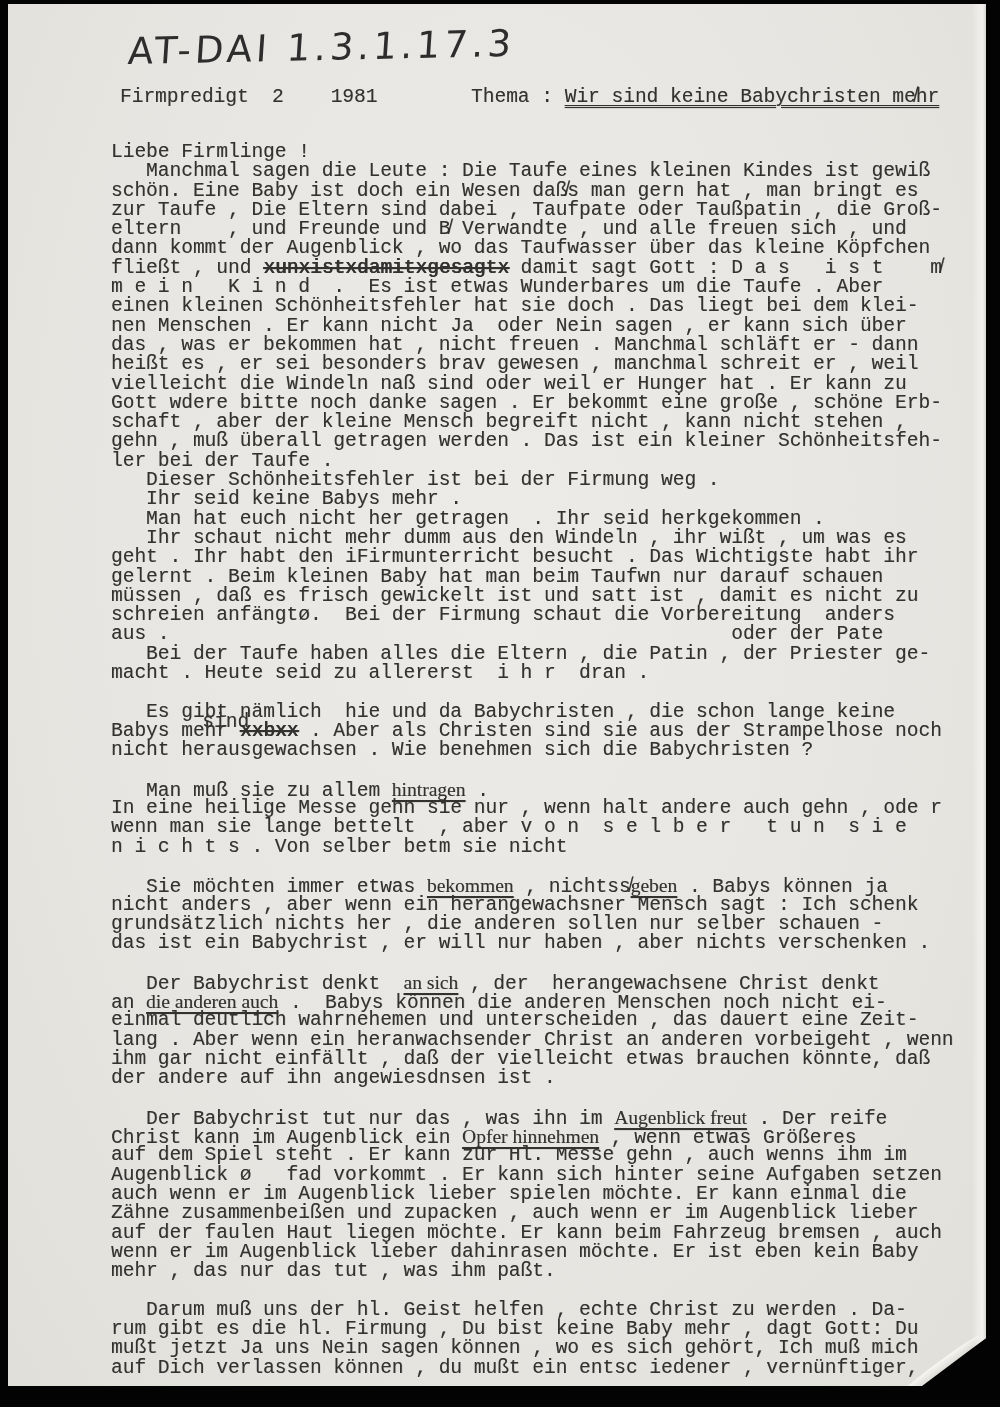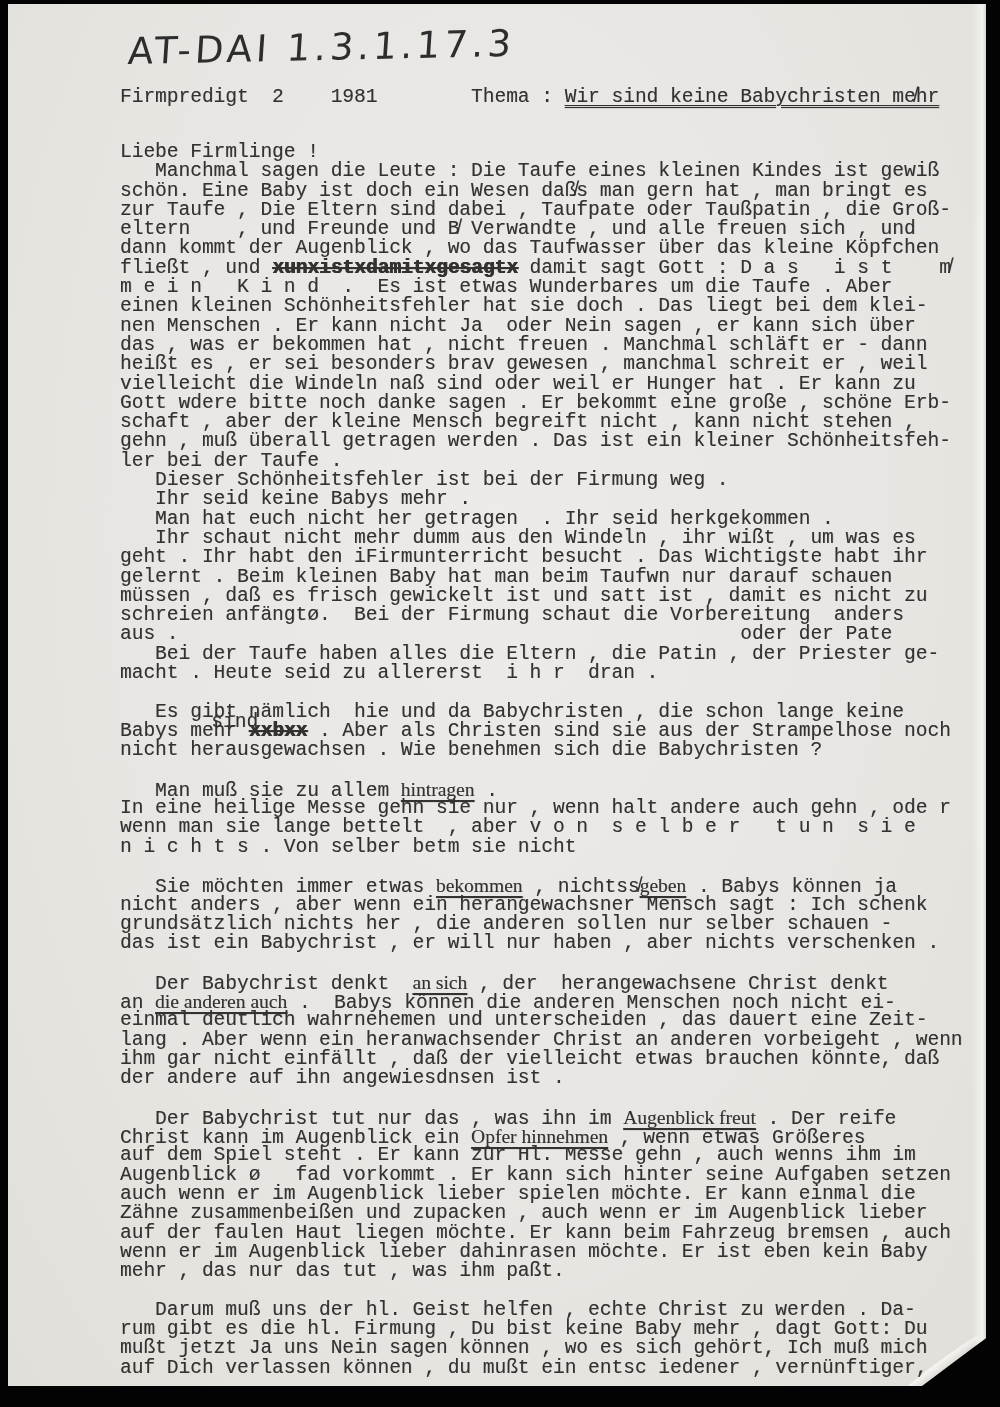--- a/index.html
+++ b/index.html
@@ -45,37 +45,37 @@
     font-size:19.5px;
     line-height:19.3px;
     color:#333231;
     white-space:pre;
     text-shadow: 0.4px 0.3px 0.4px rgba(40,40,40,0.35);
   }
   .typed-header {
     position:absolute; left:112px; top:84px;
   }
   .typed-body {
-    position:absolute; left:112px; top:139px;
+    position:absolute; left:103px; top:139px;
   }
   .line { white-space:pre; height:19.3px; }
   .u {
     text-decoration: underline;
     text-decoration-thickness:1.6px;
     text-underline-offset:3.5px;
     font-family:Liberation Serif, serif;
   }
   .u2 {
     text-decoration: underline double;
     text-decoration-thickness:1.2px;
     text-underline-offset:3px;
     margin-top:19px;
   }
   .xx {
-    font-weight:bold;
+    font-weight:normal;
     text-decoration: line-through;
     text-decoration-thickness:2px;
     text-shadow: 0.8px 0 0 currentColor, 0.4px 0.3px 0.4px rgba(40,40,40,0.5);
   }
   .ins {
     display:inline-block;
     width:0;
     overflow:visible;
     vertical-align:top;
     transform: translateY(10px) translateX(-14px);

